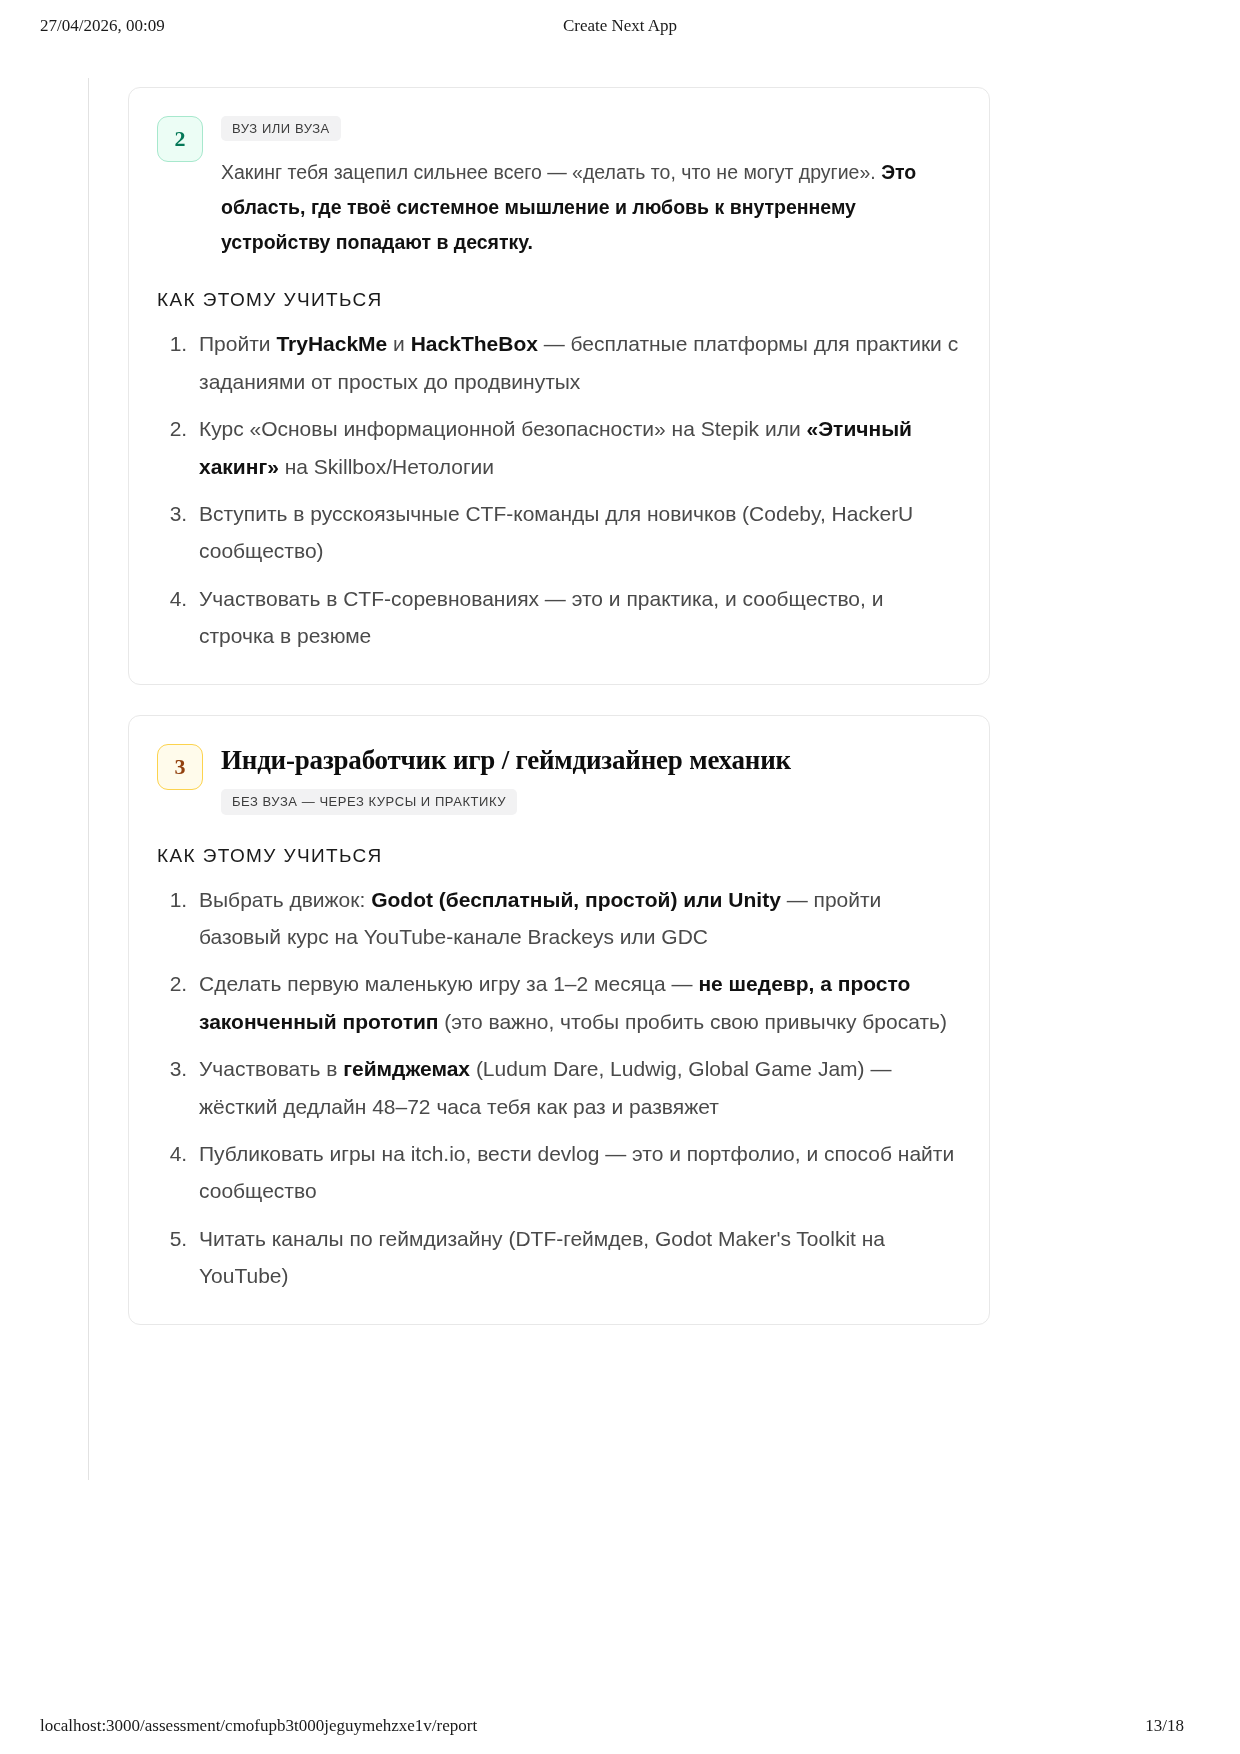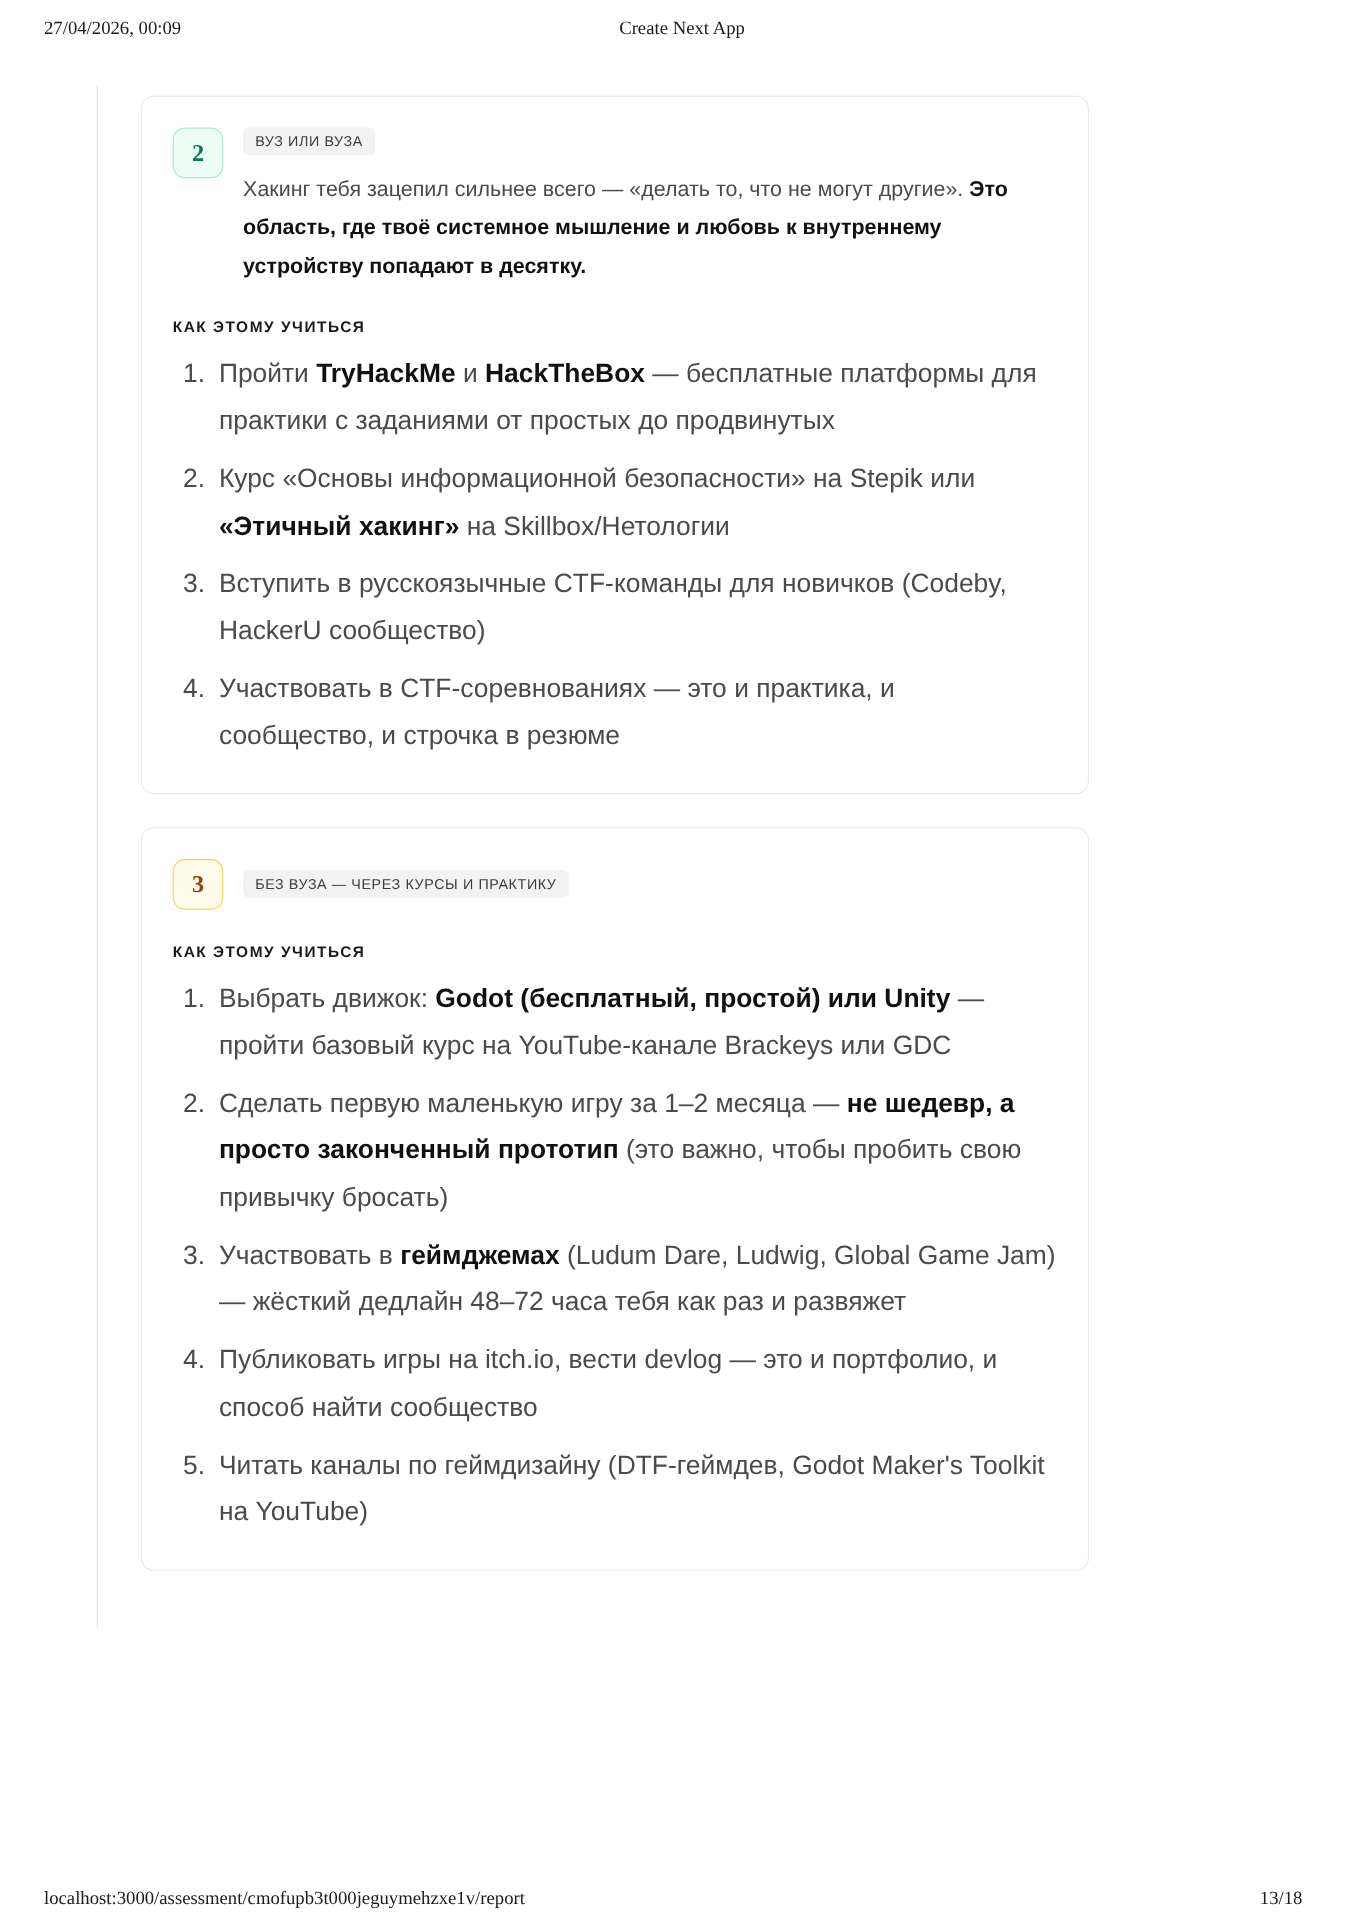--- a/index.html
+++ b/index.html
@@ -133,31 +133,31 @@
 
   .lede {
     font-size: 19.5px;
     line-height: 1.78;
     color: #4a4a4a;
     margin: 14px 0 0 0;
   }
   .lede b { color: #111111; font-weight: bold; }
 
   .how-label {
-    font-size: 14px;
-    font-weight: bold;
+    font-size: 19px;
+    font-weight: normal;
     letter-spacing: 1.4px;
     color: #1a1a1a;
     margin: 30px 0 0 0;
   }
 
   ol.steps {
     margin: 14px 0 0 0;
     padding-left: 36px;
-    font-size: 24px;
+    font-size: 21px;
     line-height: 1.78;
     color: #4a4a4a;
   }
   ol.steps li { margin-bottom: 10px; padding-left: 6px; }
   ol.steps li:last-child { margin-bottom: 0; }
   ol.steps b { color: #111111; font-weight: bold; }
 
   .card2 .head-body { padding-right: 10px; }
   .card3 .lede { margin-top: 16px; }
 </style>
@@ -187,20 +187,23 @@
           <li>Пройти <b>TryHackMe</b> и <b>HackTheBox</b> — бесплатные платформы для практики с заданиями от простых до продвинутых</li>
           <li>Курс «Основы информационной безопасности» на Stepik или <b>«Этичный хакинг»</b> на Skillbox/Нетологии</li>
           <li>Вступить в русскоязычные CTF-команды для новичков (Codeby, HackerU сообщество)</li>
           <li>Участвовать в CTF-соревнованиях — это и практика, и сообщество, и строчка в резюме</li>
         </ol>
       </div>
       <div class="card card3">
         <div class="card-head">
           <div class="badge amber">3</div>
           <div class="head-body">
+            <div class="title-row">
+              <h2 class="card-title">Инди-разработчик игр / геймдизайнер механик</h2>
+            </div>
             <div class="tag-block"><span class="tag">БЕЗ ВУЗА — ЧЕРЕЗ КУРСЫ И ПРАКТИКУ</span></div>
           </div>
         </div>
         <div class="how-label">КАК ЭТОМУ УЧИТЬСЯ</div>
         <ol class="steps">
           <li>Выбрать движок: <b>Godot (бесплатный, простой) или Unity</b> — пройти базовый курс на YouTube-канале Brackeys или GDC</li>
           <li>Сделать первую маленькую игру за 1–2 месяца — <b>не шедевр, а просто законченный прототип</b> (это важно, чтобы пробить свою привычку бросать)</li>
           <li>Участвовать в <b>геймджемах</b> (Ludum Dare, Ludwig, Global Game Jam) — жёсткий дедлайн 48–72 часа тебя как раз и развяжет</li>
           <li>Публиковать игры на itch.io, вести devlog — это и портфолио, и способ найти сообщество</li>
           <li>Читать каналы по геймдизайну (DTF-геймдев, Godot Maker's Toolkit на YouTube)</li>

